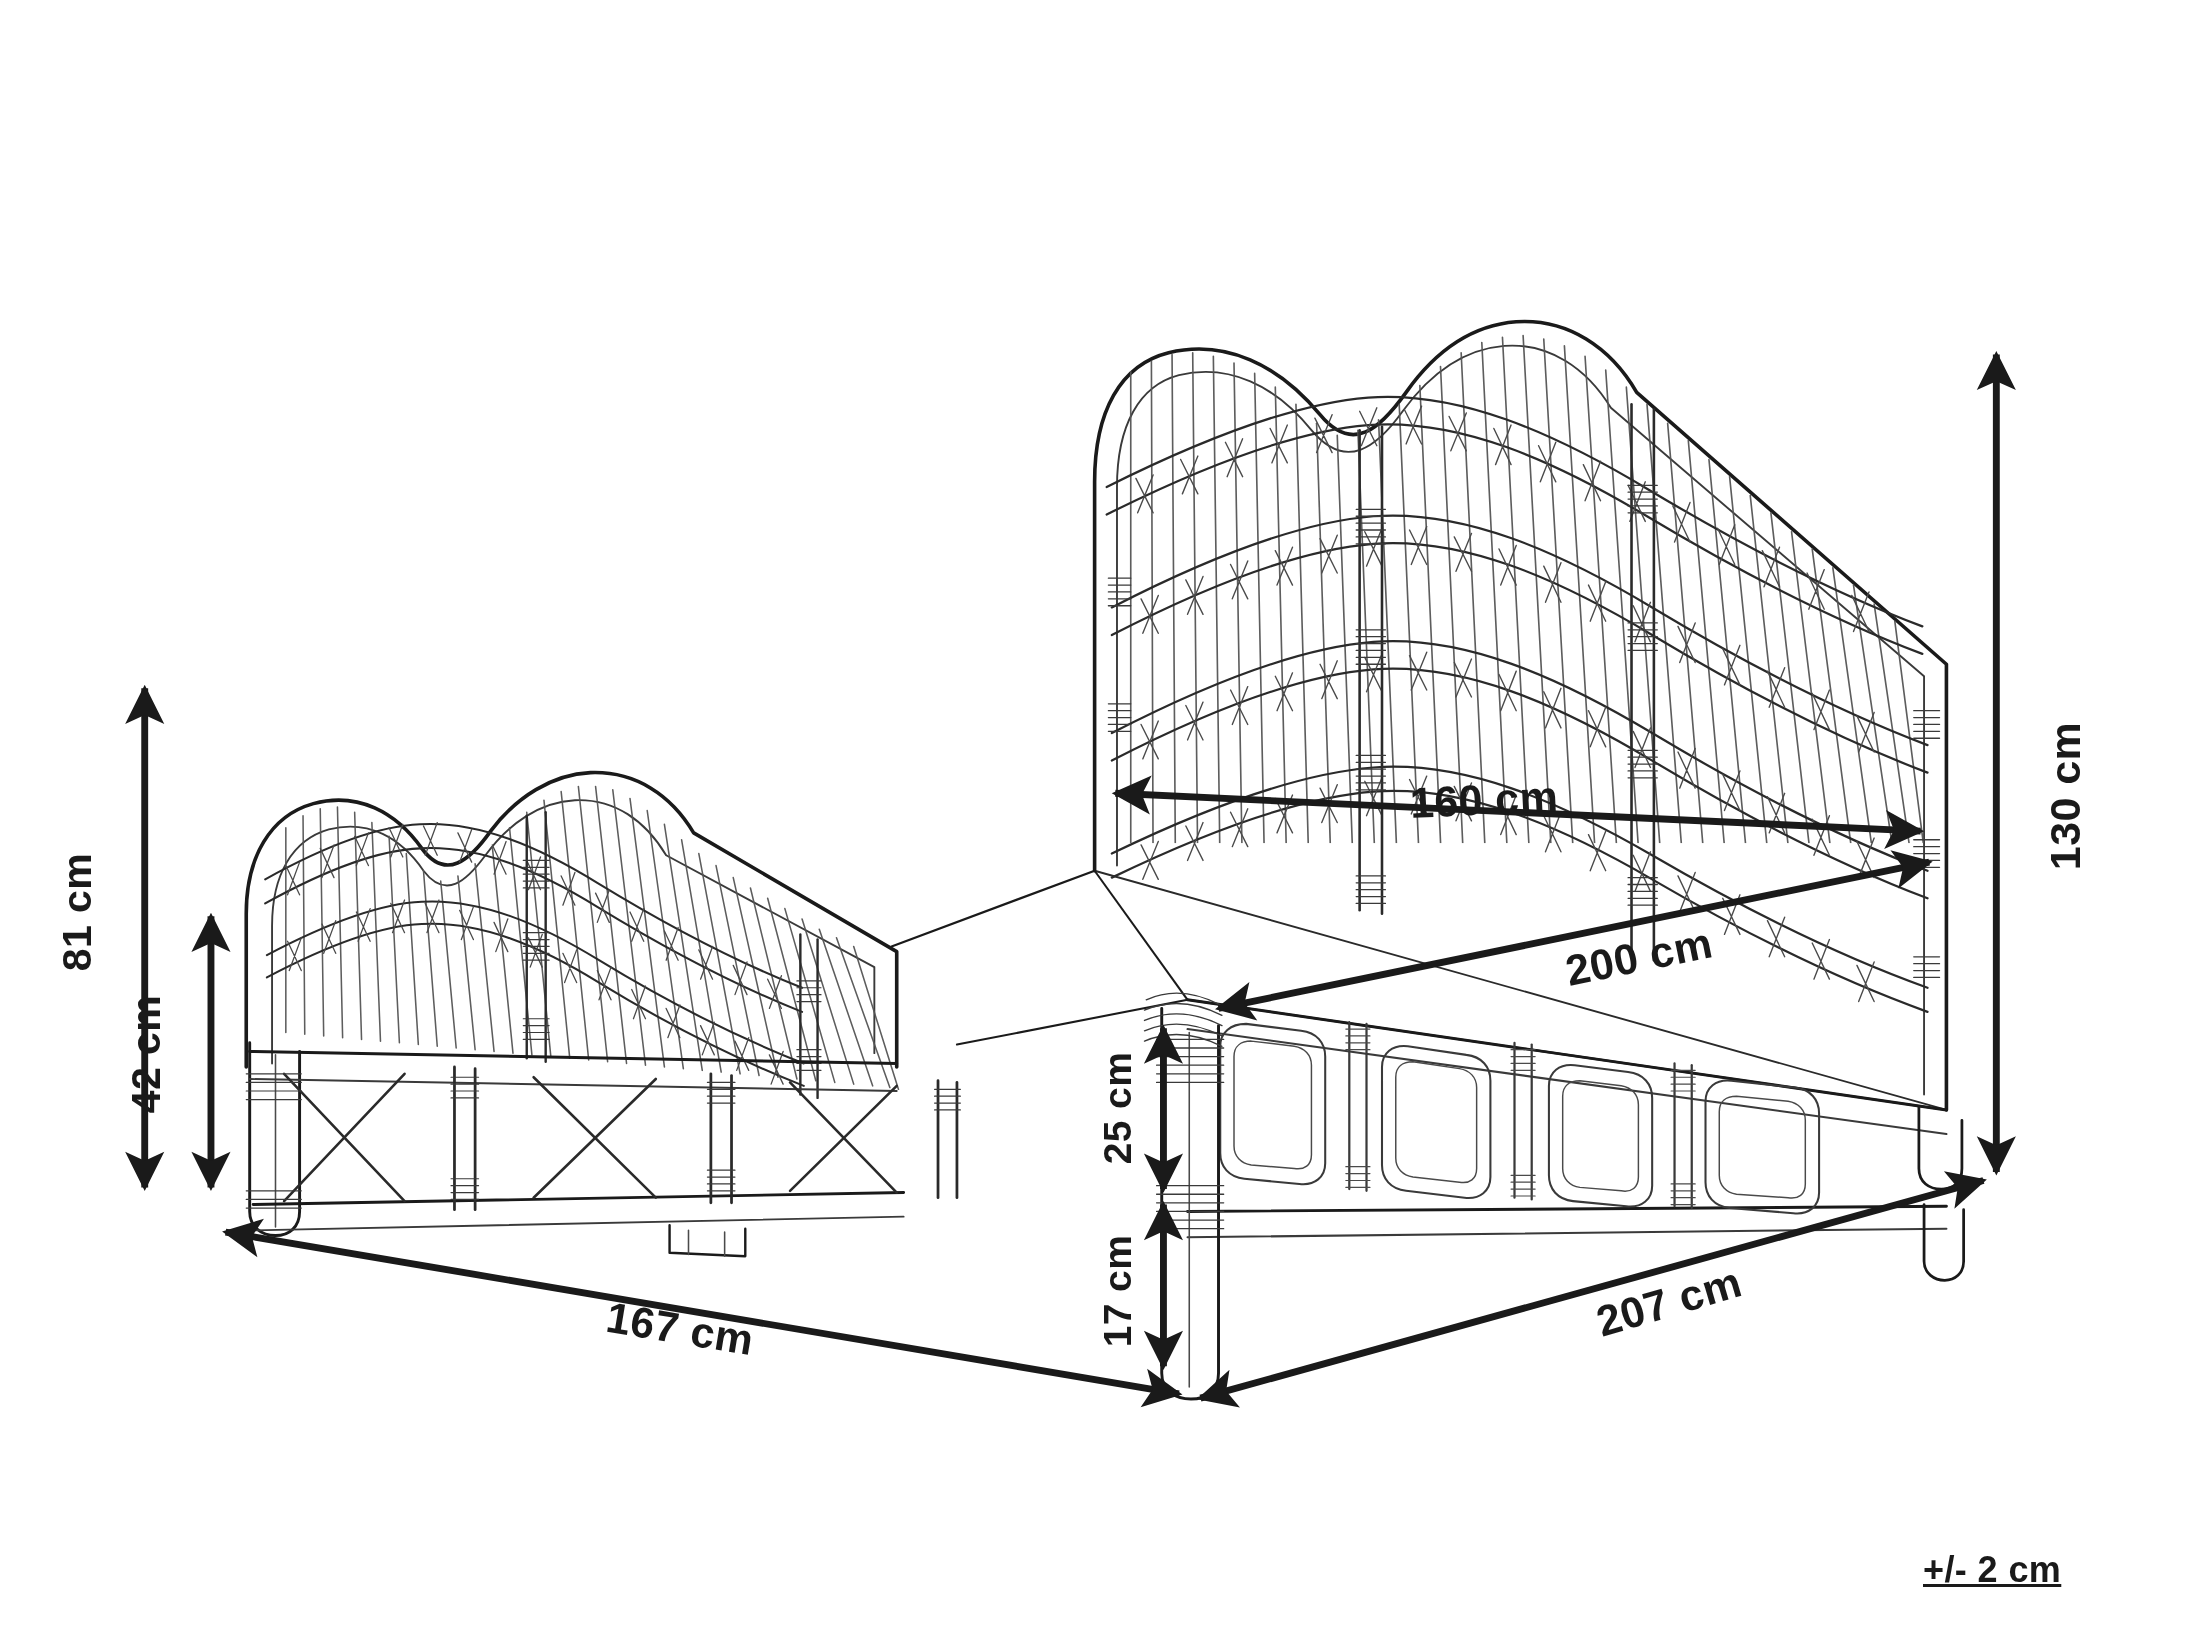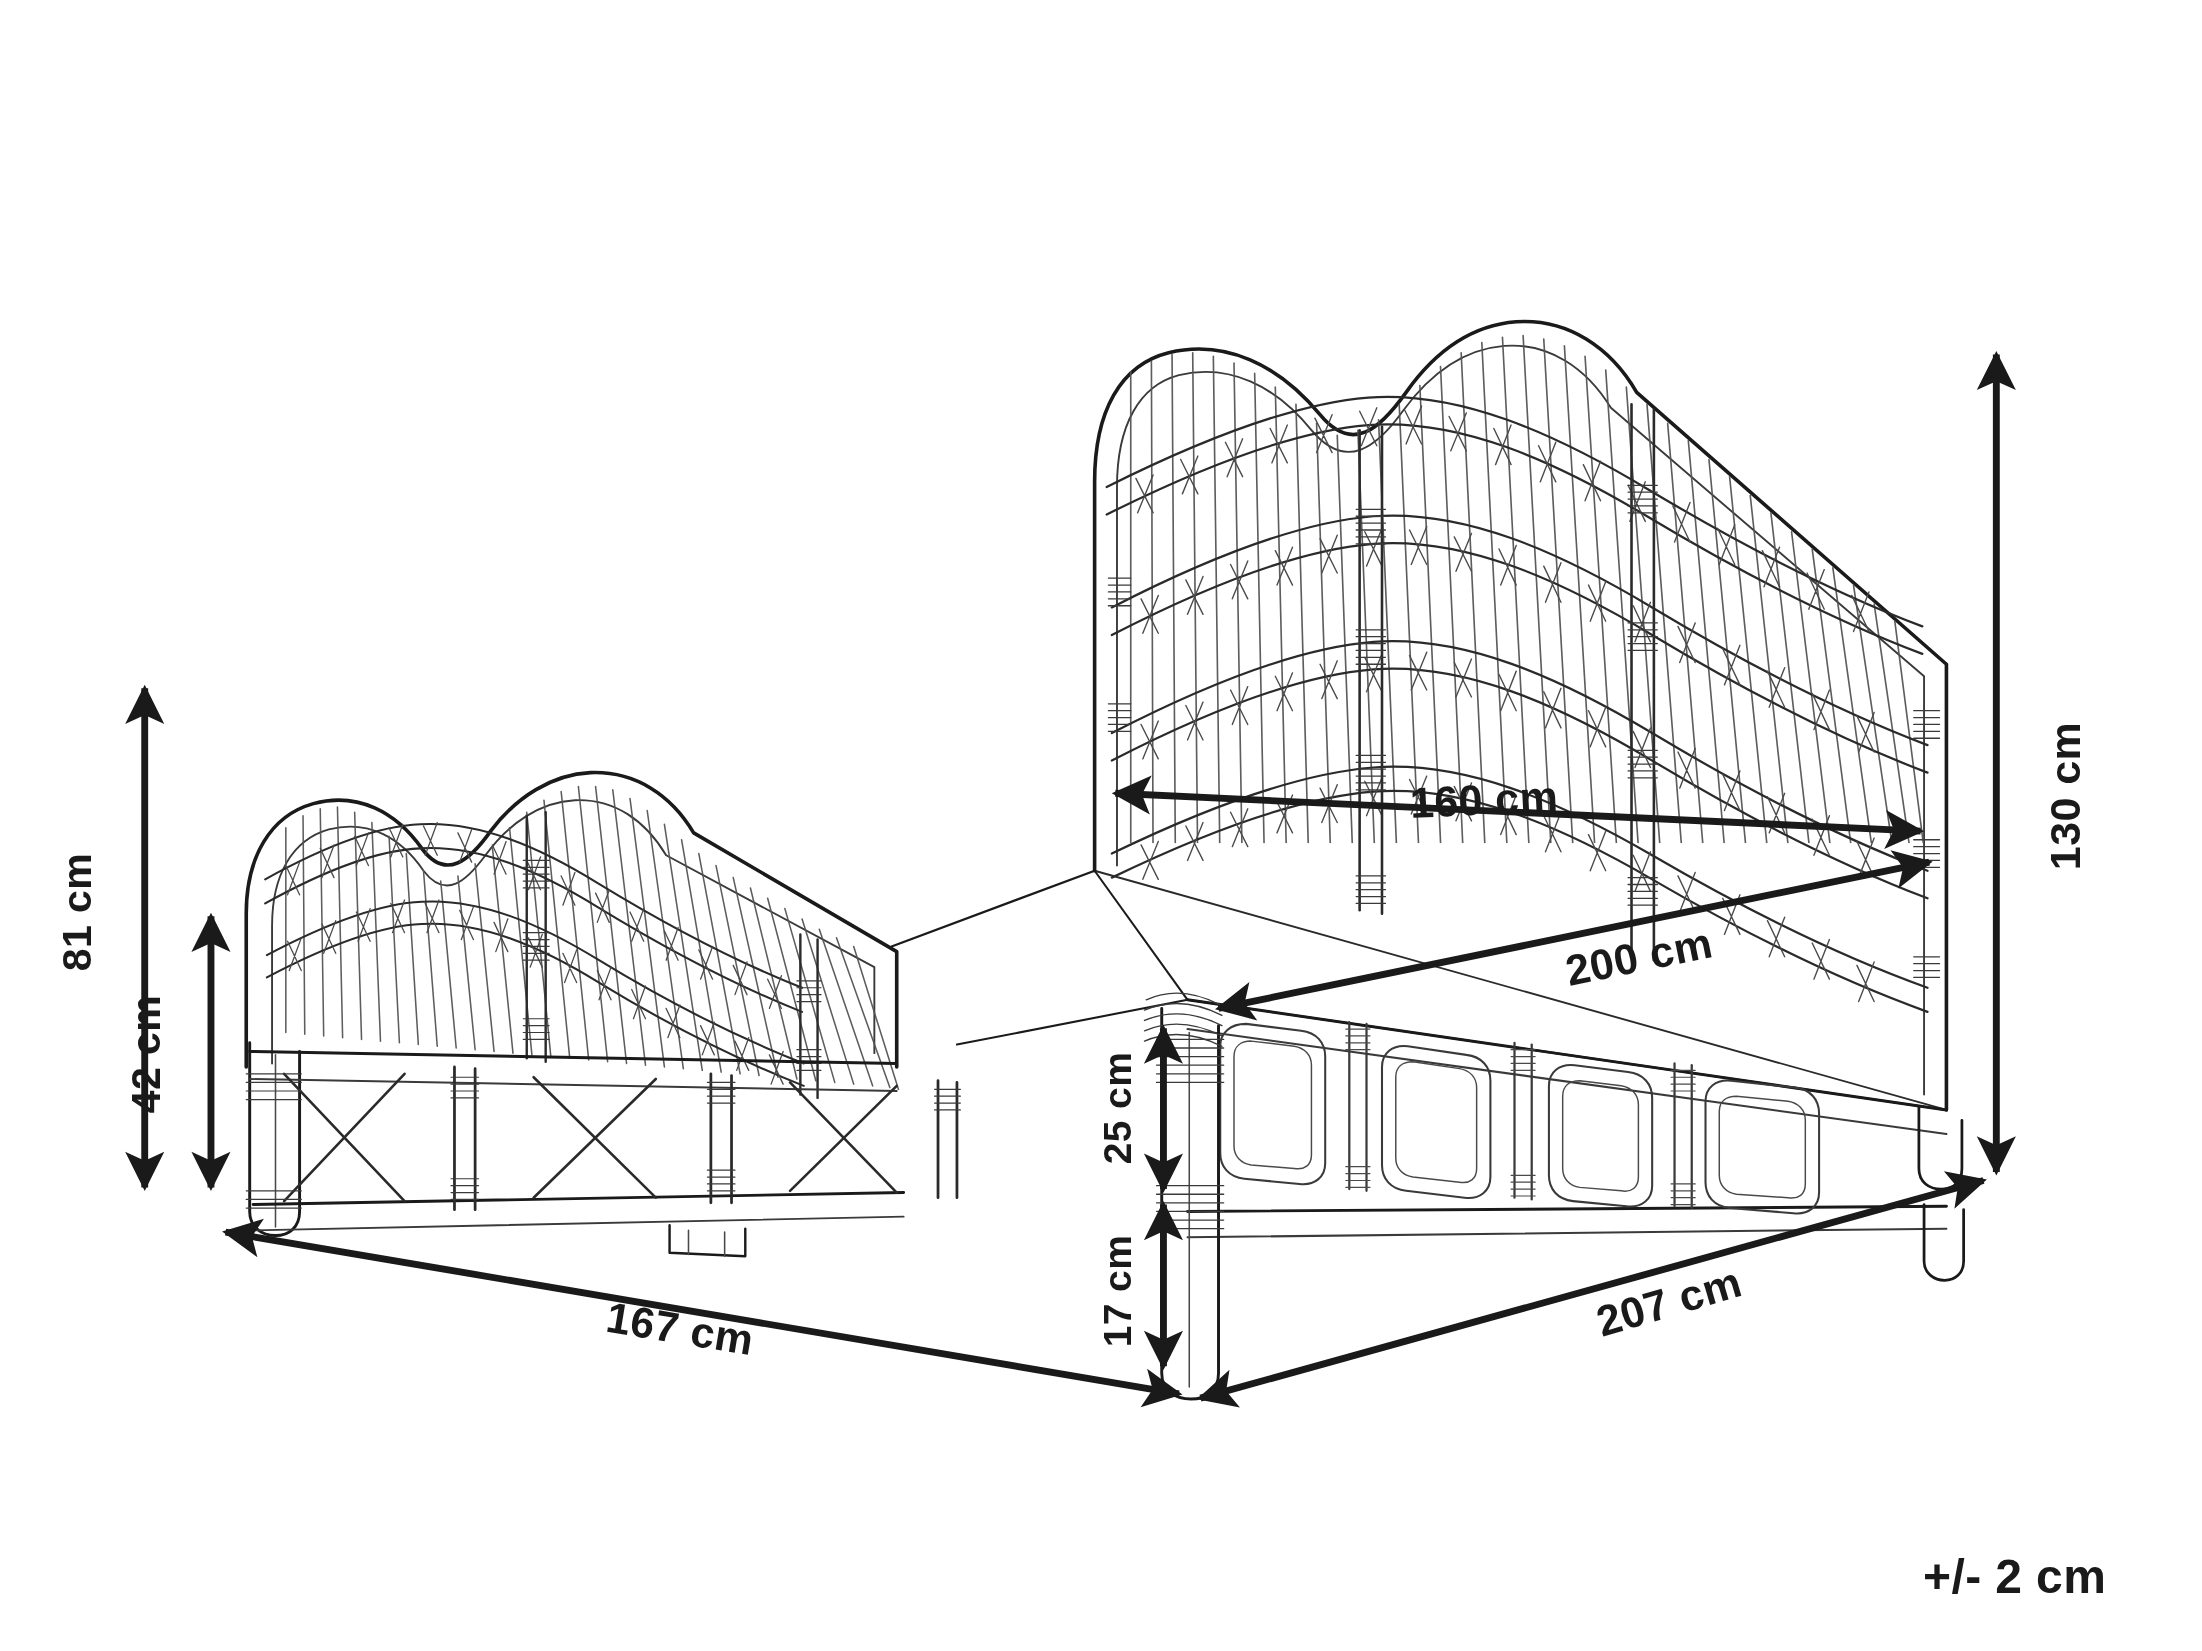--- a/index.html
+++ b/index.html
@@ -477,16 +477,16 @@
   <div class="dimlabel" style="left:1118px;top:1291px;font-size:39px;transform:translate(-50%,-50%) rotate(-90deg);">17 cm</div>
 
   <div class="dimlabel" style="left:1669px;top:1302px;font-size:43px;transform:translate(-50%,-50%) rotate(-16.5deg);">207 cm</div>
 
   <div class="dimlabel" style="left:1484px;top:800px;font-size:43px;transform:translate(-50%,-50%) rotate(-2.8deg);">160 cm</div>
 
   <div class="dimlabel" style="left:1639px;top:957px;font-size:43px;transform:translate(-50%,-50%) rotate(-11.5deg);">200 cm</div>
 
   <div class="dimlabel" style="left:2065px;top:796px;font-size:43px;transform:translate(-50%,-50%) rotate(-90deg);">130 cm</div>
 
-  <div class="tolerance" style="left:1923px;top:1549px;font-size:48px;">+/- 2 cm</div>
+  <div class="tolerance" style="left:1923px;top:1549px;font-size:36px;text-decoration:underline;">+/- 2 cm</div>
 
 </div>
 
 
 </body></html>

